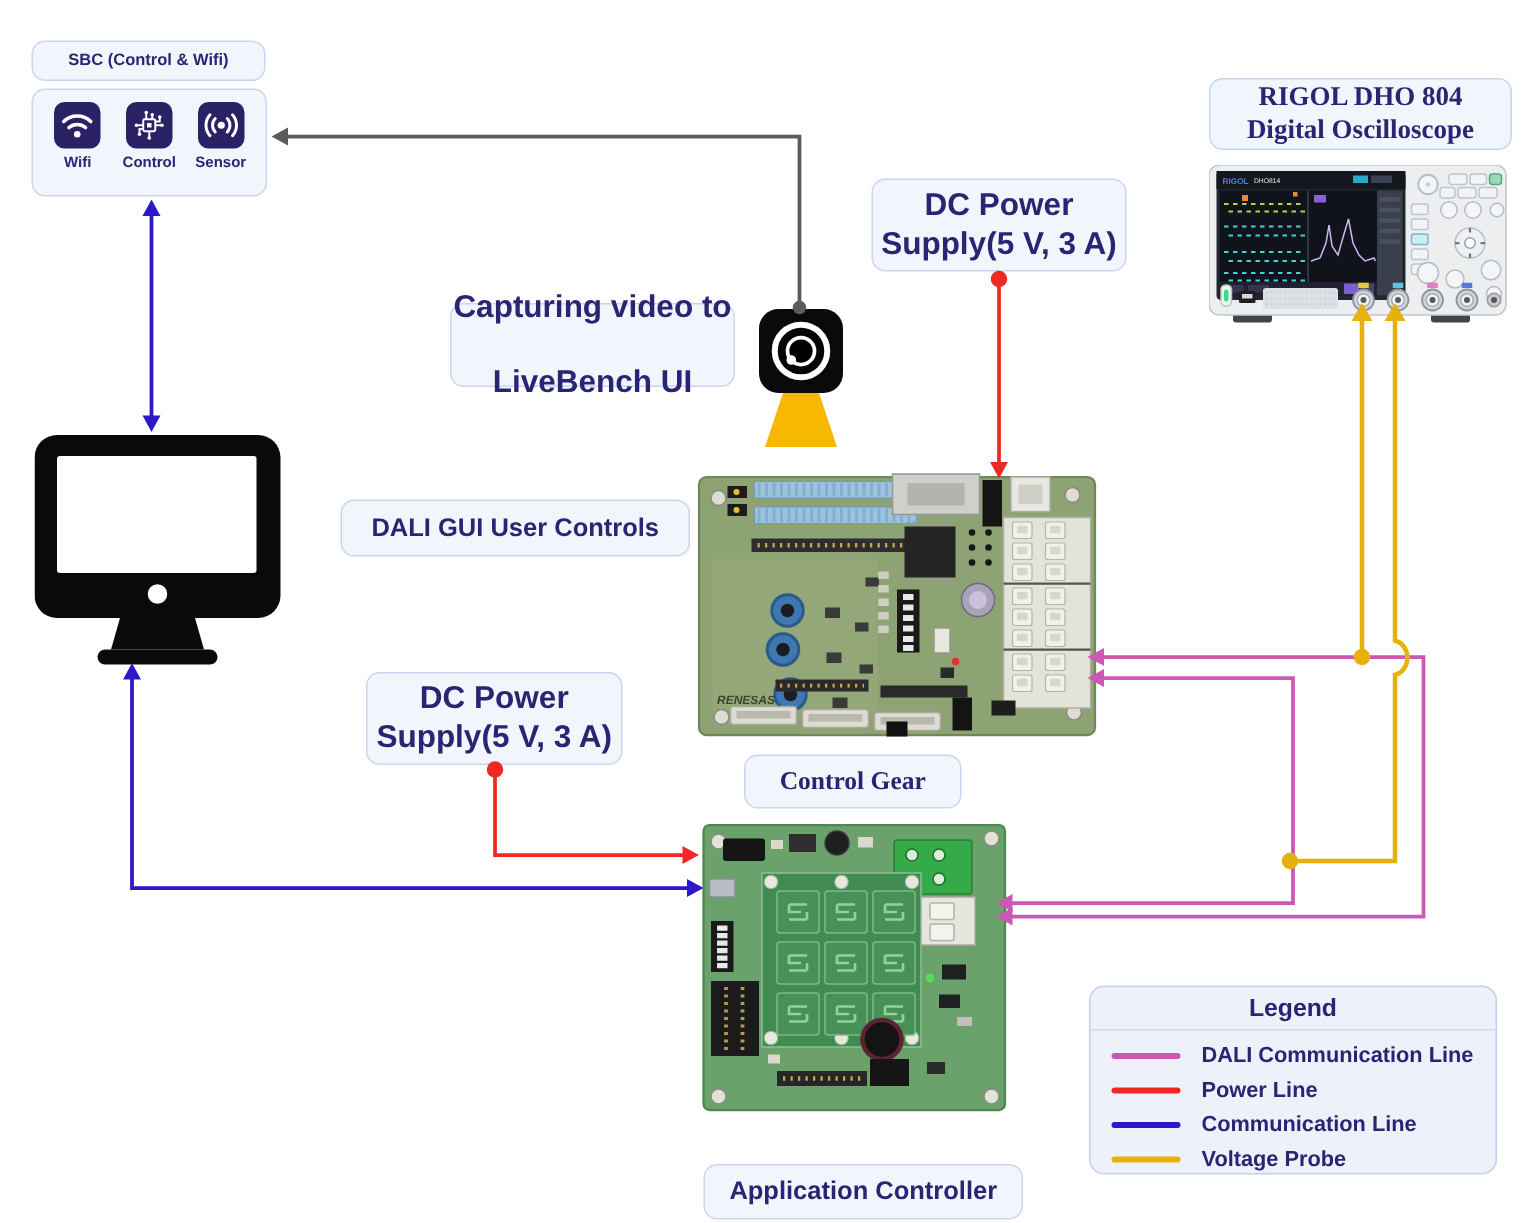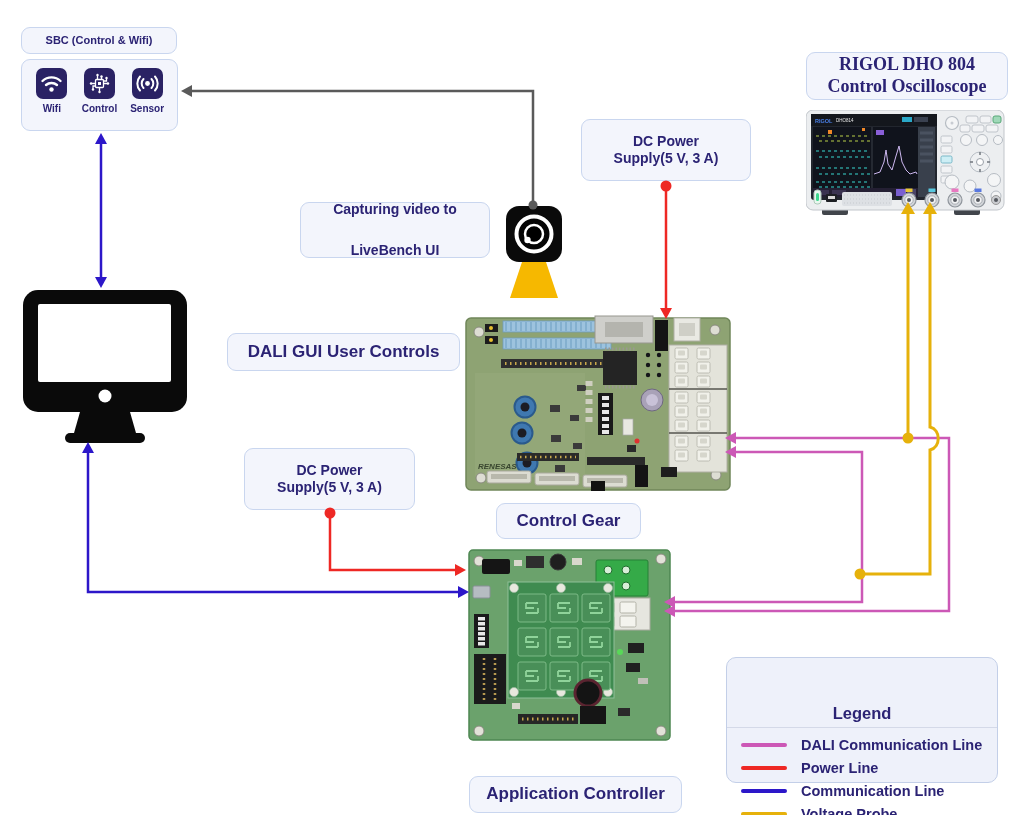--- a/index.html
+++ b/index.html
@@ -10,38 +10,38 @@
     position:absolute;
     background:var(--c-box-bg,#f3f5fc);
     border:1.5px solid var(--c-box-border,#c9d6ef);
     border-radius:9px;
     color:var(--c-label,#2b2374);
     font-weight:bold;
     display:flex;flex-direction:column;justify-content:center;
     text-align:center;line-height:1.22;
     box-sizing:border-box;
   }
-  .fs11{font-size:11px;} .fs15{font-size:14px;} .fs17{font-size:17px;} .fs18{font-size:18px;font-family:Liberation Serif, serif;}
+  .fs11{font-size:11px;} .fs15{font-size:21px;} .fs17{font-size:17px;} .fs18{font-size:18px;font-family:Liberation Serif, serif;}
   
   .sbc-icons{padding:8px 6px 6px 6px;flex-direction:row;justify-content:space-around;align-items:flex-start;}
   .sbc-col{display:flex;flex-direction:column;align-items:center;width:44px;}
   .tile{width:31px;height:31px;border-radius:7px;background:var(--c-tile,#2a2264);display:flex;align-items:center;justify-content:center;}
   .tile-label{font-size:10px;font-weight:bold;color:var(--c-label,#2b2374);margin-top:4px;}
   
   #wires{position:absolute;left:0;top:0;width:1024px;height:815px;pointer-events:none;}
   .w-dali{stroke:var(--c-dali);} .f-dali{fill:var(--c-dali);}
   .w-power{stroke:var(--c-power);} .f-power{fill:var(--c-power);}
   .w-comm{stroke:var(--c-comm);} .f-comm{fill:var(--c-comm);}
   .w-probe{stroke:var(--c-probe);} .f-probe{fill:var(--c-probe);}
   .w-gray{stroke:var(--c-gray,#5a5a5a);} .f-gray{fill:var(--c-gray,#5a5a5a);}
   .wire{fill:none;stroke-width:2.5;}
   .wire-thick{fill:none;stroke-width:3;}
   
   .legend{position:absolute;left:726px;top:657px;width:272px;height:126px;background:#eef1fa;border:1.5px solid #c3cfe8;border-radius:10px;box-sizing:border-box;color:var(--c-label,#2b2374);}
-  .legend-title{font-size:16.5px;font-weight:bold;text-align:center;padding:5px 0 4px 0;border-bottom:1.5px solid #d4d9e8;margin-top:41px;}
+  .legend-title{font-size:16.5px;font-weight:bold;text-align:center;padding:5px 0 4px 0;border-bottom:1.5px solid #d4d9e8;}
   .legend-items{padding:5px 10px 4px 14px;}
   .legend-row{display:flex;align-items:center;height:23px;}
   .legend-swatch{width:46px;height:4px;border-radius:2px;margin-right:14px;flex:0 0 auto;}
   .legend-label{font-size:14.5px;font-weight:bold;white-space:nowrap;}
   svg text{font-family:"Liberation Sans", sans-serif;}
 </style>
 </head>
 <body>
 
 <div id="canvas">
@@ -134,21 +134,21 @@
     <span>Supply(5 V, 3 A)</span>
   </div>
 
   <div class="label-box fs15" style="left:244px;top:448px;width:171px;height:62px;">
     <span>DC Power</span>
     <span>Supply(5 V, 3 A)</span>
   </div>
 
   <div class="label-box fs18" style="left:806px;top:52px;width:202px;height:48px;">
     <span>RIGOL DHO 804</span>
-    <span>Control Oscilloscope</span>
+    <span>Digital Oscilloscope</span>
   </div>
 
   <div class="abs" style="left:806px;top:110px;width:200px;height:106px;">
     <svg width="200" height="106" viewBox="0 0 200 106">
       <rect x="16" y="98" width="26" height="7" rx="2" fill="#41454b"></rect>
       <rect x="148" y="98" width="26" height="7" rx="2" fill="#41454b"></rect>
       <rect x="0" y="0" width="198" height="100" rx="7" fill="#eceef0" stroke="#c2c6cb"></rect>
       <rect x="5" y="4" width="126" height="86" rx="3" fill="#22262e"></rect>
       <rect x="5" y="4" width="126" height="12" fill="#14171d"></rect>
       <text x="9" y="12.5" font-size="5.5" font-weight="bold" fill="#4a7fe8">RIGOL</text>
@@ -357,21 +357,21 @@
           <rect x="74" y="161" width="36" height="5" fill="#b8b8ac"></rect>
         <rect x="118" y="160" width="44" height="12" rx="2" fill="#dcdcd2" stroke="#a8a89c"></rect>
           <rect x="122" y="163" width="36" height="5" fill="#b8b8ac"></rect>
       </g>
       <rect x="170" y="150" width="13" height="22" fill="#141414"></rect>
       <rect x="196" y="152" width="16" height="10" fill="#1d1d1d"></rect>
       <rect x="126" y="166" width="14" height="10" fill="#111111"></rect>
     </svg>
   </div>
 
-  <div class="label-box fs17" style="left:496px;top:503px;width:145px;height:36px;">
+  <div class="label-box fs17" style="left:496px;top:503px;width:145px;height:36px;font-family:Liberation Serif, serif;">
     <span>Control Gear</span>
   </div>
 
   <div class="abs" style="left:468px;top:548px;width:204px;height:194px;">
     <svg width="204" height="194" viewBox="0 0 204 194">
       <defs>
         <g id="pad">
           <rect width="28" height="28" rx="2" fill="#498f58" stroke="#7cba86"></rect>
           <path d="M8,9 h12 M8,9 v5 h8 M20,19 h-12 M20,19 v-5" stroke="#8fd39a" stroke-width="1.8" fill="none"></path>
         </g>

